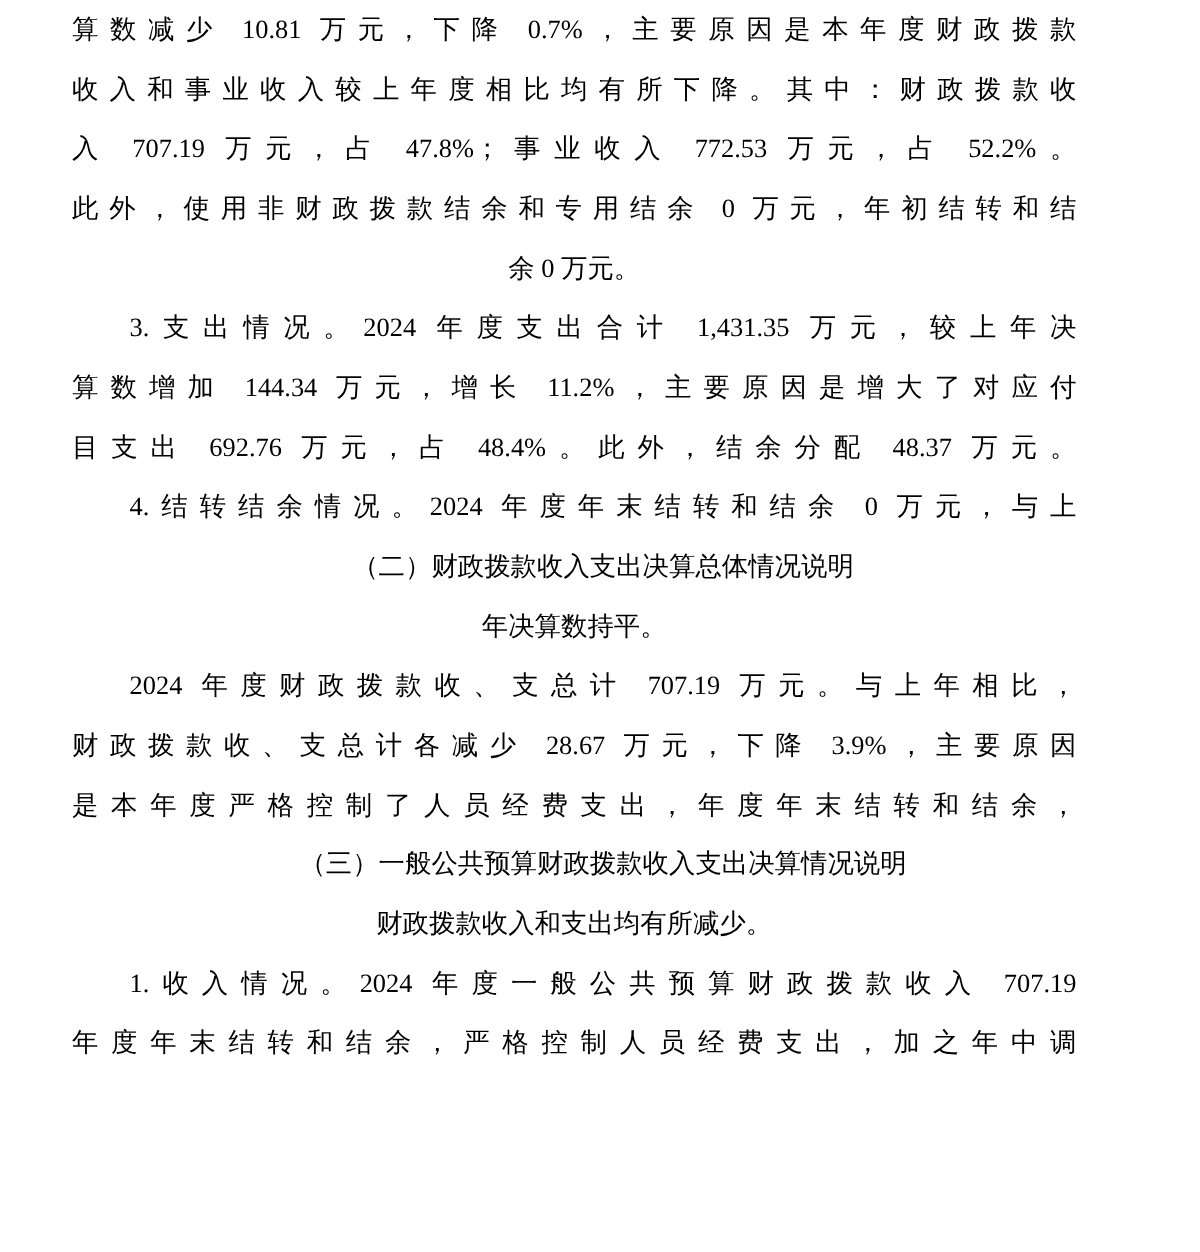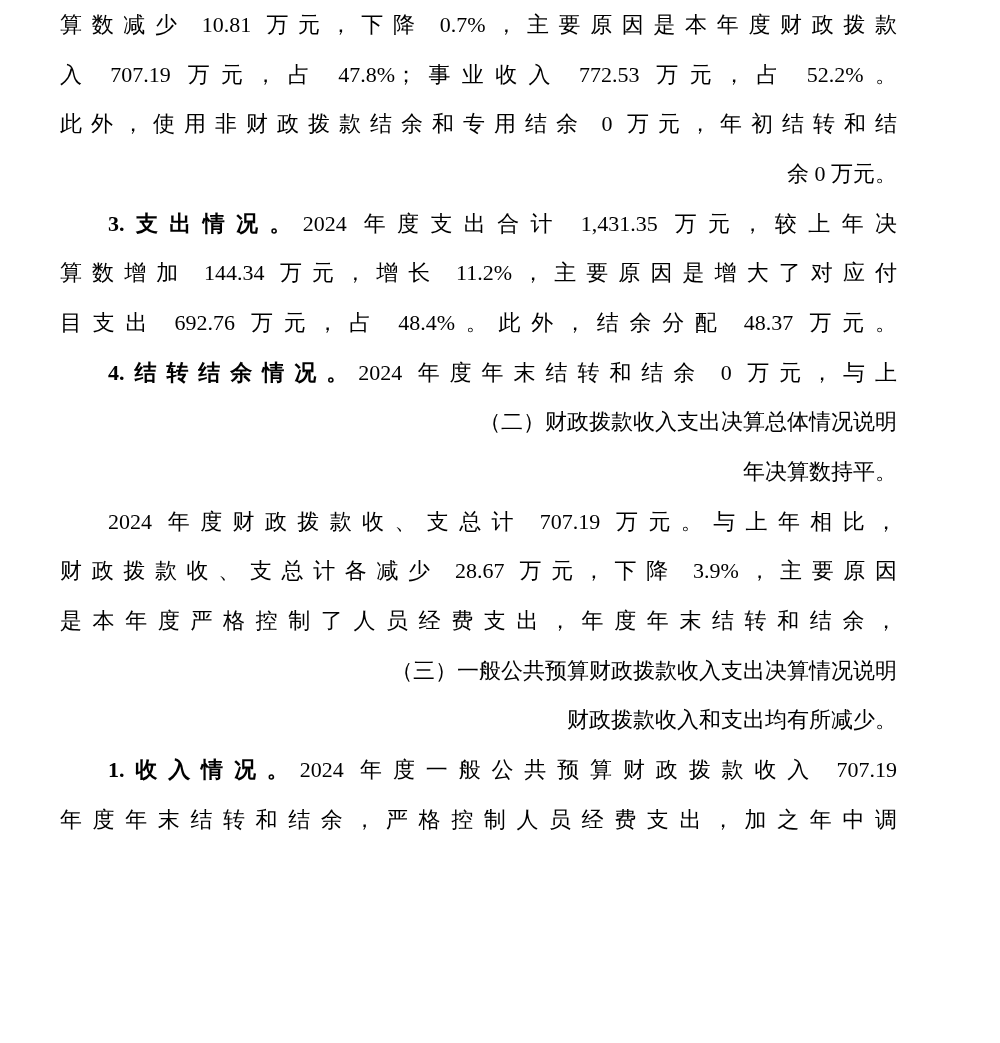--- a/index.html
+++ b/index.html
@@ -13,36 +13,37 @@
     box-sizing: border-box;
     padding: 0 103px 0 60px;
     font-family: "Liberation Serif", "DejaVu Serif", serif;
     font-size: 22px;
     color: #000000;
   }
   .line {
     height: 49.66px;
     line-height: 49.66px;
     overflow: hidden;
-    text-align: right;
+    text-align: center;
     white-space: normal;
   }
   .line.j {
     text-align: justify;
     
     text-align-last: justify;
   }
   .line.ind { text-indent: 48px; }
-  .b { font-weight: bold; }
+  .b { font-weight: normal; }
 </style>
 </head>
 <body>
 
 <div class="page">
     <div class="line j"><span>算数减少 10.81 万元，下降 0.7%，主要原因是本年度财政拨款</span></div>
+    <div class="line j"><span>收入和事业收入较上年度相比均有所下降。其中：财政拨款收</span></div>
     <div class="line j"><span>入 707.19 万元，占 47.8%；事业收入 772.53 万元，占 52.2%。</span></div>
     <div class="line j"><span>此外，使用非财政拨款结余和专用结余 0 万元，年初结转和结</span></div>
     <div class="line"><span>余 0 万元。</span></div>
     <div class="line j ind"><span class="b">3.支出情况。</span><span>2024 年度支出合计 1,431.35 万元，较上年决</span></div>
     <div class="line j"><span>算数增加 144.34 万元，增长 11.2%，主要原因是增大了对应付</span></div>
     <div class="line j"><span>目支出 692.76 万元，占 48.4%。此外，结余分配 48.37 万元。</span></div>
     <div class="line j ind"><span class="b">4.结转结余情况。</span><span>2024 年度年末结转和结余 0 万元，与上</span></div>
     <div class="line ind"><span>（二）财政拨款收入支出决算总体情况说明</span></div>
     <div class="line"><span>年决算数持平。</span></div>
     <div class="line j ind"><span>2024 年度财政拨款收、支总计 707.19 万元。与上年相比，</span></div>

